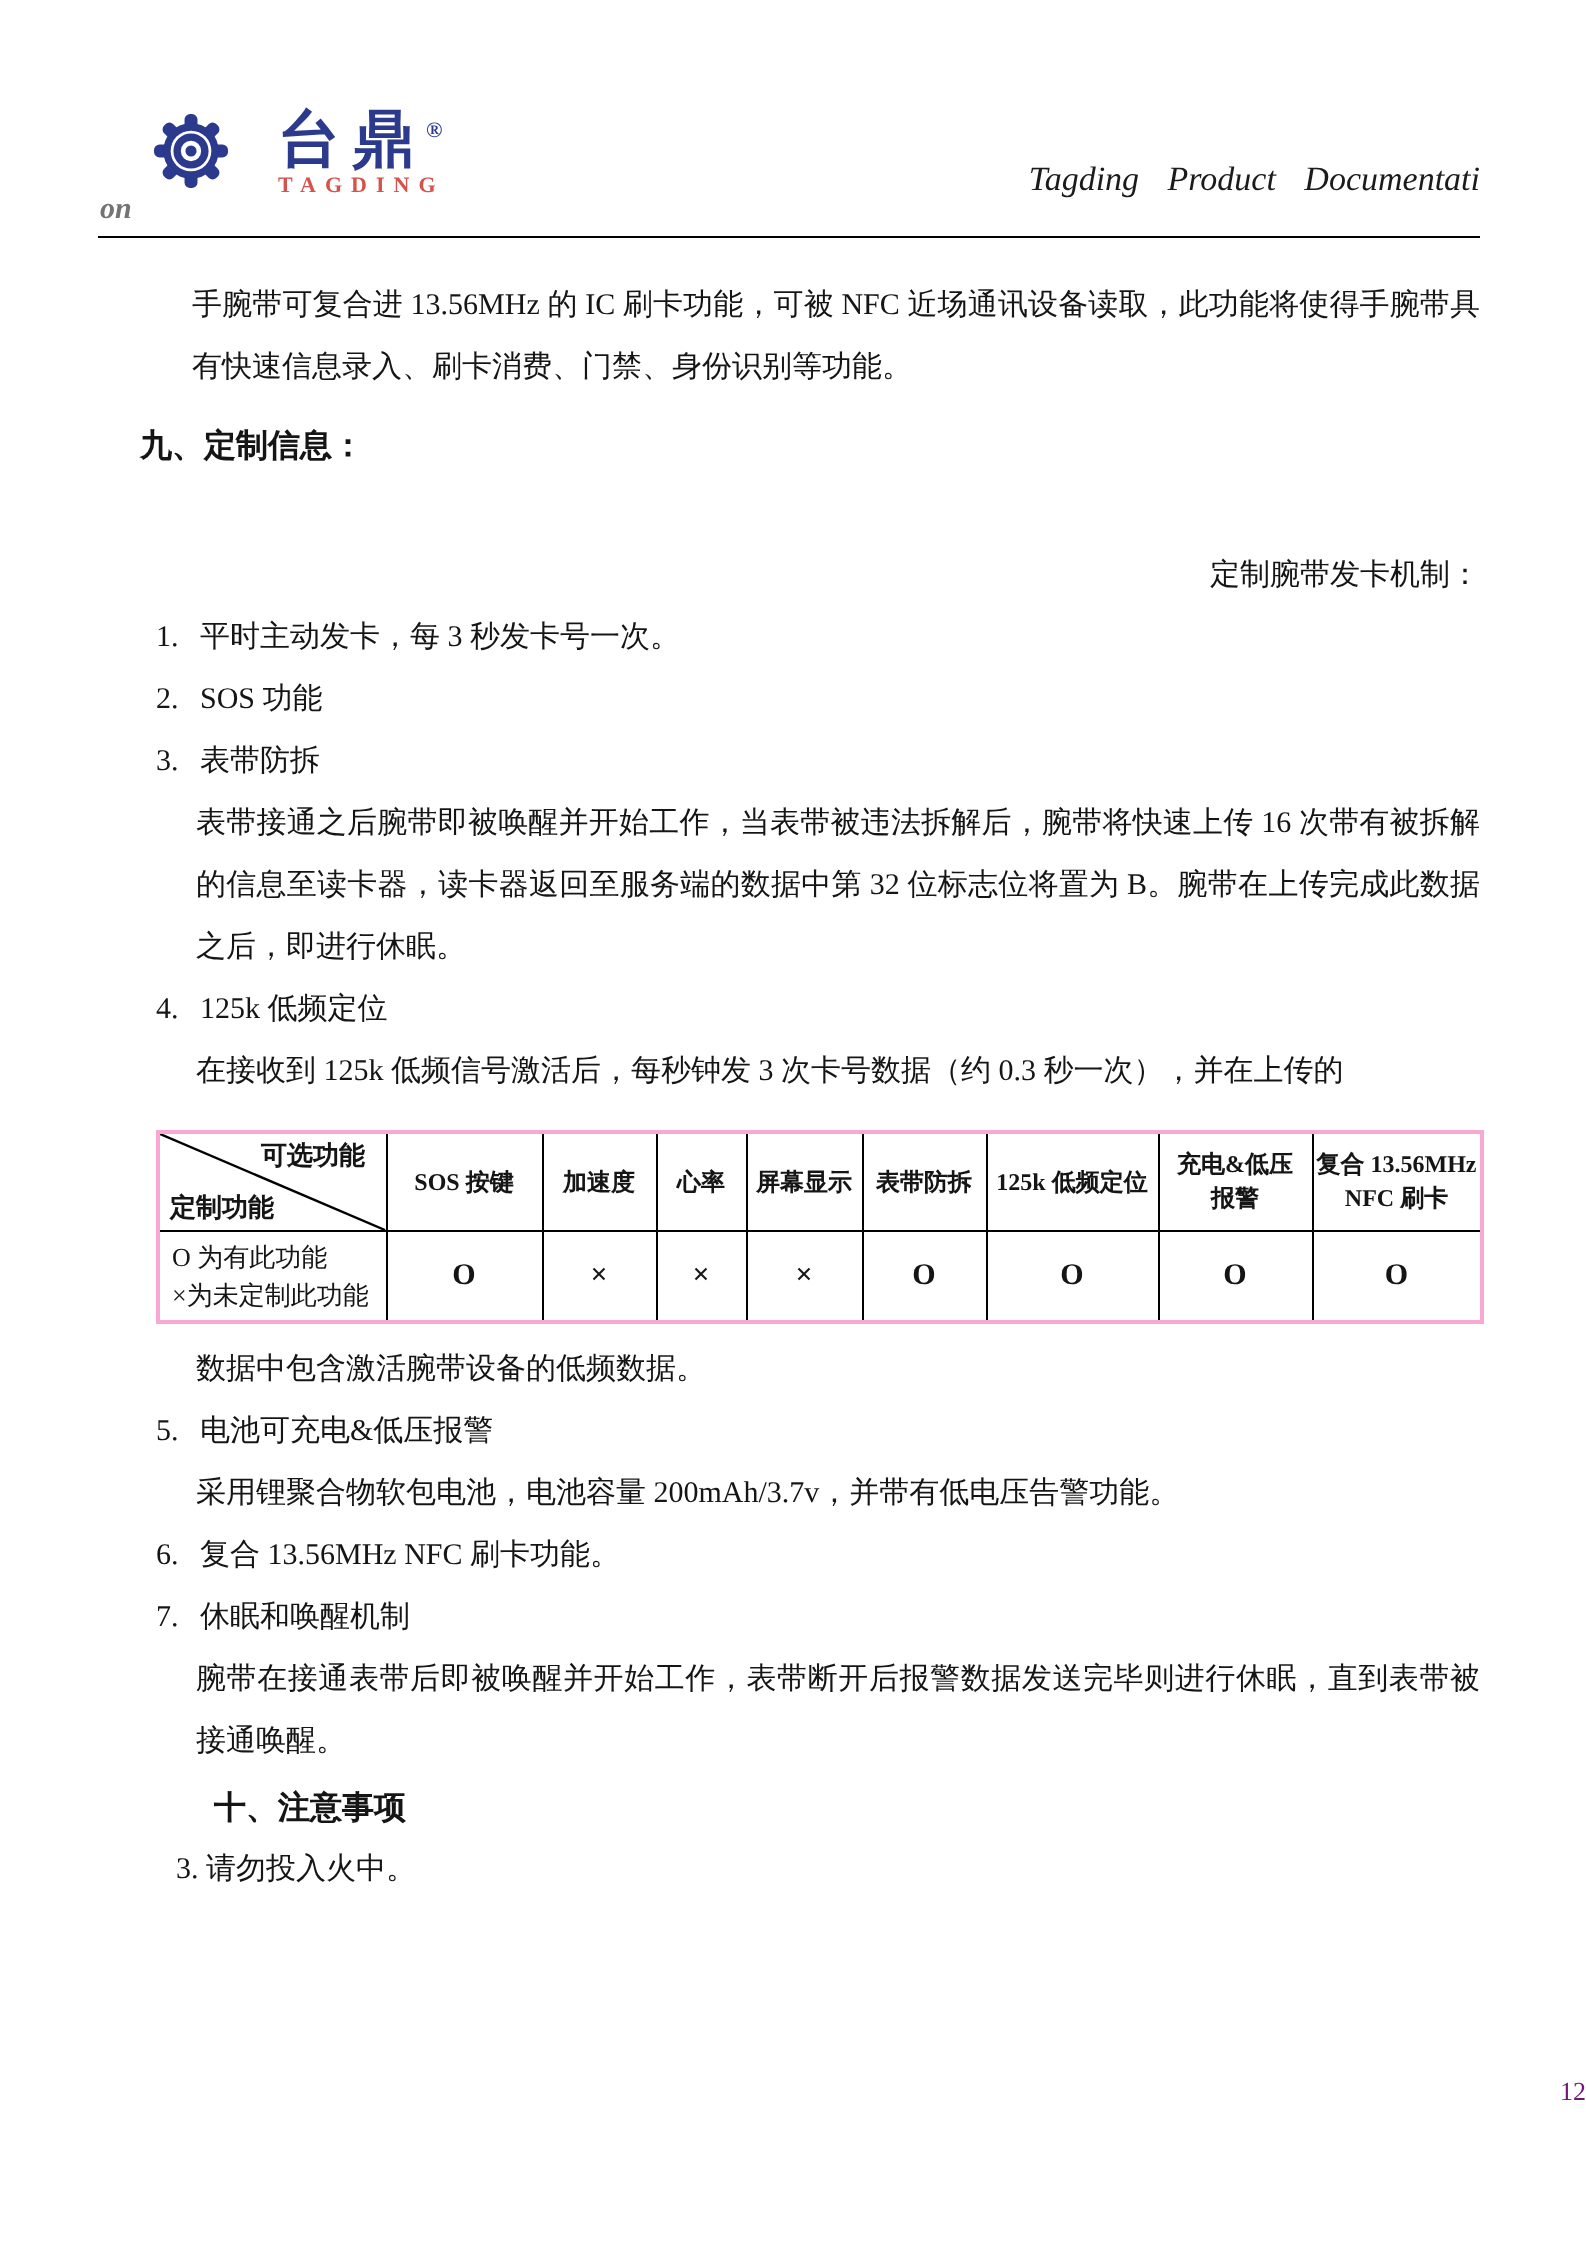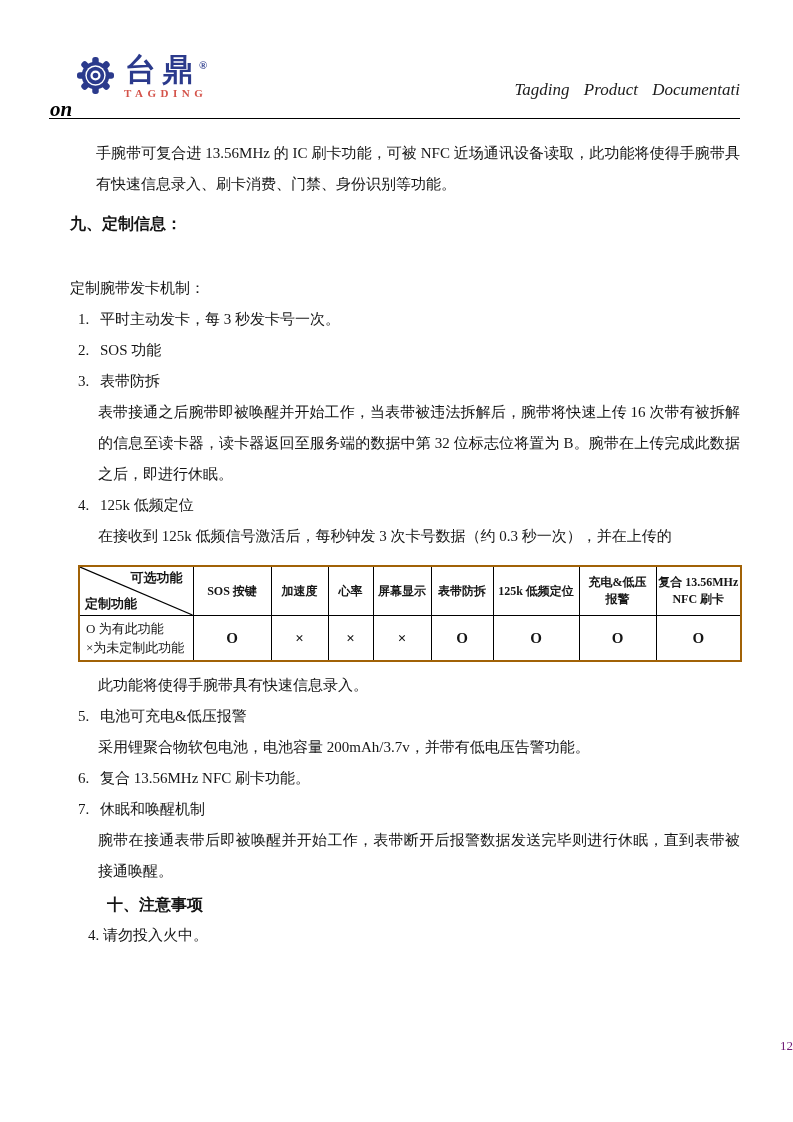--- a/index.html
+++ b/index.html
@@ -3,45 +3,45 @@
 <meta charset="utf-8">
 <style>
   html,body { margin:0; padding:0; background:#ffffff; }
   .page {
     position:relative; width:793px; height:1122px; background:#fff;
     font-family:"Liberation Serif","DejaVu Serif",serif; color:#151515;
     overflow:hidden; margin:0 auto;
   }
 
   
-  .logo { position:absolute; left:77px; top:54px; display:flex; align-items:flex-start; gap:10px;text-align:right; }
+  .logo { position:absolute; left:77px; top:54px; display:flex; align-items:flex-start; gap:25px; }
   .gear { width:37px; height:37px; margin-top:3px; }
   .logo-cn { font-size:31px; font-weight:bold; color:#2b3a8c; letter-spacing:6px; line-height:1; white-space:nowrap; }
   .reg { font-size:11px; vertical-align:super; letter-spacing:0; color:#2b3a8c; }
   .logo-en { color:#d4534a; font-size:11px; font-weight:bold; letter-spacing:4.5px; margin-top:2px; }
   .doc-title { position:absolute; top:80px; right:53px; font-style:italic; font-size:17px; word-spacing:10px; color:#1b1b1b; white-space:nowrap; }
-  .doc-wrap { position:absolute; top:97px; left:50px; font-style:italic; font-weight:600; font-size:21px; color:#000000; }
+  .doc-wrap { position:absolute; top:97px; left:50px; font-style:italic; font-weight:600; font-size:15px; color:#737373; }
   .header-rule { position:absolute; top:118px; left:49px; width:691px; border-top:1.6px solid #000; }
 
   
   .content { position:absolute; left:70px; top:138px; width:670px; font-size:15px; line-height:31px; }
   .p-intro { padding-left:26px; text-align:justify; }
   .sec-heading { font-family:"Liberation Sans","DejaVu Sans",sans-serif; font-size:16px; font-weight:bold; line-height:31px; }
   .sec-9 { margin-top:8px; }
   .sec-10 { margin-top:2px;margin-left:37px; }
-  .lead { margin-top:34px; }
+  .lead { margin-top:34px;text-align:right; }
   .li { display:flex; padding-left:8px; }
   .li-num { width:22px; flex:none; }
   .li-title { flex:1; }
   .sub { margin-left:28px; text-align:justify; }
   .caption { margin-left:28px; margin-top:8px; }
   .note { margin-left:18px; }
 
   
-  .ftable { border-collapse:collapse; table-layout:fixed; width:662px; margin:13px 0 0 8px; border:2px solid #a16207; }
+  .ftable { border-collapse:collapse; table-layout:fixed; width:662px; margin:13px 0 0 8px; border:2px solid #f9a8d4; }
   .ftable td { border:1px solid #000; overflow:hidden; }
   .th-cell { font-weight:bold; font-size:12px; text-align:center; vertical-align:middle; height:46px; line-height:17px; padding:1px; }
   .corner { position:relative; height:46px; padding:0; }
   .corner svg { position:absolute; left:0; top:0; width:100%; height:100%; display:block; }
   .corner-tr { position:absolute; top:3px; right:10px; font-size:13px; font-weight:bold; line-height:16px; }
   .corner-bl { position:absolute; bottom:3px; left:5px; font-size:13px; font-weight:bold; line-height:16px; }
   .legend-cell { font-size:13px; line-height:19px; padding:2px 2px 2px 6px; height:40px; vertical-align:middle; }
   .val-cell { text-align:center; font-size:15px; font-weight:600; height:40px; vertical-align:middle; }
 
   
@@ -168,40 +168,40 @@
         <td class="val-cell">×</td>
         <td class="val-cell">×</td>
         <td class="val-cell">O</td>
         <td class="val-cell">O</td>
         <td class="val-cell">O</td>
         <td class="val-cell">O</td>
       </tr>
     </tbody>
       </table>
 
-    <div class="caption">此功能将使得手腕带具有快速信息录入。</div>
+    <div class="caption">数据中包含激活腕带设备的低频数据。</div>
 
     <div class="li">
       <span class="li-num">5.</span>
       <span class="li-title">电池可充电&amp;低压报警</span>
     </div>
     <div class="sub">采用锂聚合物软包电池，电池容量 200mAh/3.7v，并带有低电压告警功能。</div>
 
     <div class="li">
       <span class="li-num">6.</span>
       <span class="li-title">复合 13.56MHz  NFC 刷卡功能。</span>
     </div>
 
     <div class="li">
       <span class="li-num">7.</span>
       <span class="li-title">休眠和唤醒机制</span>
     </div>
     <div class="sub">腕带在接通表带后即被唤醒并开始工作，表带断开后报警数据发送完毕则进行休眠，直到表带被接通唤醒。</div>
 
     <div class="sec-heading sec-10">十、注意事项</div>
 
-    <div class="note">4. 请勿投入火中。</div>
+    <div class="note">3. 请勿投入火中。</div>
 
   </div>
 
   <div class="footer-page">12</div>
 
 </div>
 
 </body></html>

